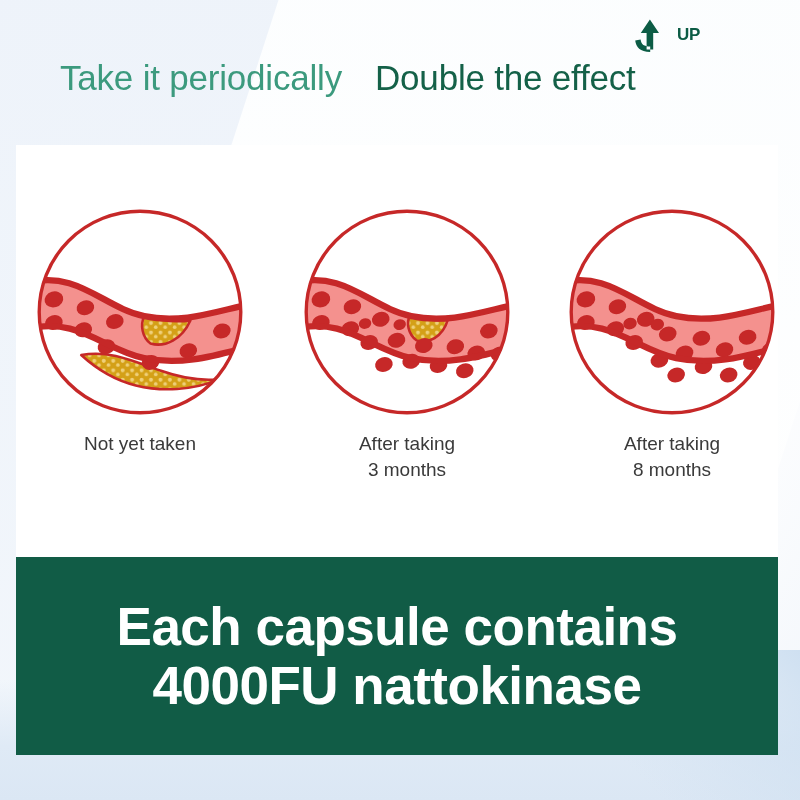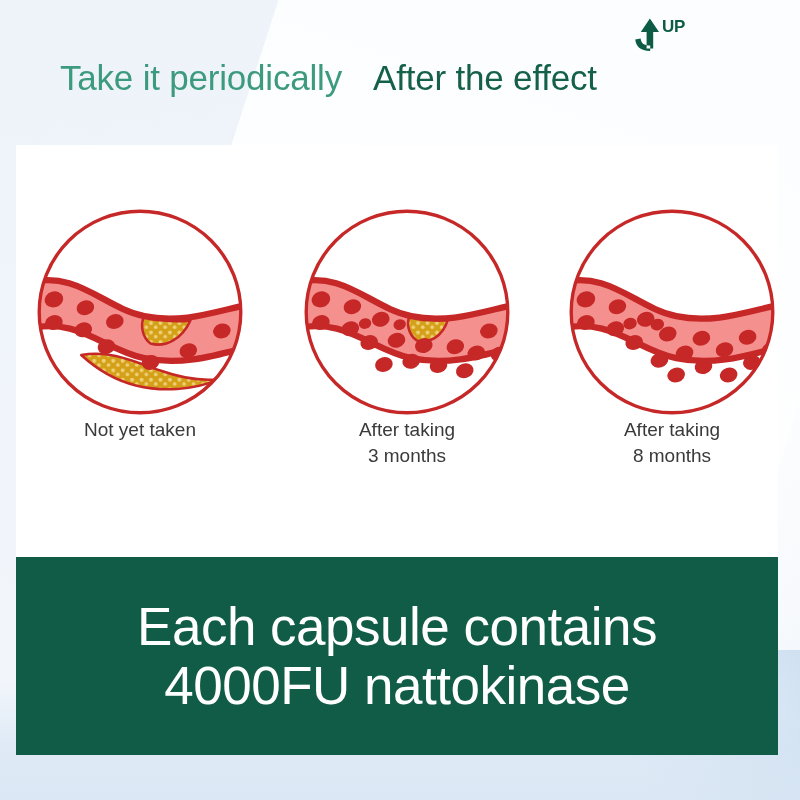--- a/index.html
+++ b/index.html
@@ -61,22 +61,22 @@
   
   .header {
     position: absolute;
     left: 0; top: 0;
     width: 800px; height: 145px;
   }
   .logo {
     position: absolute;
     left: 634px; top: 18px;
     display: flex;
-    align-items: flex-start;
-    gap: 2px;
+    align-items: center;
+    gap: 17px;
     height: 36px;
   }
   .logo svg { display: block; }
   .logo-text {
     font-size: 17px;
     font-weight: bold;
     color: #0c5c45;
     letter-spacing: -.3px;
     line-height: 1;
     padding-bottom: 4px;
@@ -114,20 +114,21 @@
   .panel.p1 { left: 19px; }
   .panel.p2 { left: 286px; }
   .panel.p3 { left: 551px; }
 
   .panel svg {
     display: block;
     width: 210px;
     height: 210px;
   }
   .caption {
+    margin-top: 14px;
     text-align: center;
     font-size: 19px;
     color: #3a3a3a;
     line-height: 1.35;
     font-family: "Liberation Sans", sans-serif;
   }
   .caption .l2 { display: block; }
 
   
   .banner {
@@ -136,21 +137,21 @@
     width: 762px; height: 198px;
     background: #115c46;
     display: flex;
     flex-direction: column;
     align-items: center;
     justify-content: center;
   }
   .banner-line {
     color: #ffffff;
     font-size: 53px;
-    font-weight: 400;
+    font-weight: 700;
     letter-spacing: -.5px;
     line-height: 1.12;
     text-align: center;
     white-space: nowrap;
   }
 </style>
 </head>
 <body>
 
 <div id="poster">
@@ -170,21 +171,21 @@
           <path d="M16.2 33.0 C6.0 33.0 2.0 28.0 1.2 21.5 L6.6 20.6 C7.3 25.6 10.0 27.6 16.2 27.6 L16.2 33.0 Z
                    M12.6 14.0 L12.6 30.5 L19.2 30.5 L19.2 14.0 L25.0 14.0 L15.9 0.6 L6.8 14.0 Z" fill="#0c5c45"></path>
         </svg>
       </span>
       <span class="logo-text">UP</span>
     </div>
 
     <div class="headline">
       <span class="part-a">Take it periodically</span>
       <span class="gap"></span>
-      <span class="part-b">After the effect</span>
+      <span class="part-b">Double the effect</span>
     </div>
 
   </div>
 
   <div class="card">
     <div class="circles">
 
       <div class="panel p1">
         <svg viewBox="0 0 200 200">
           <defs>

